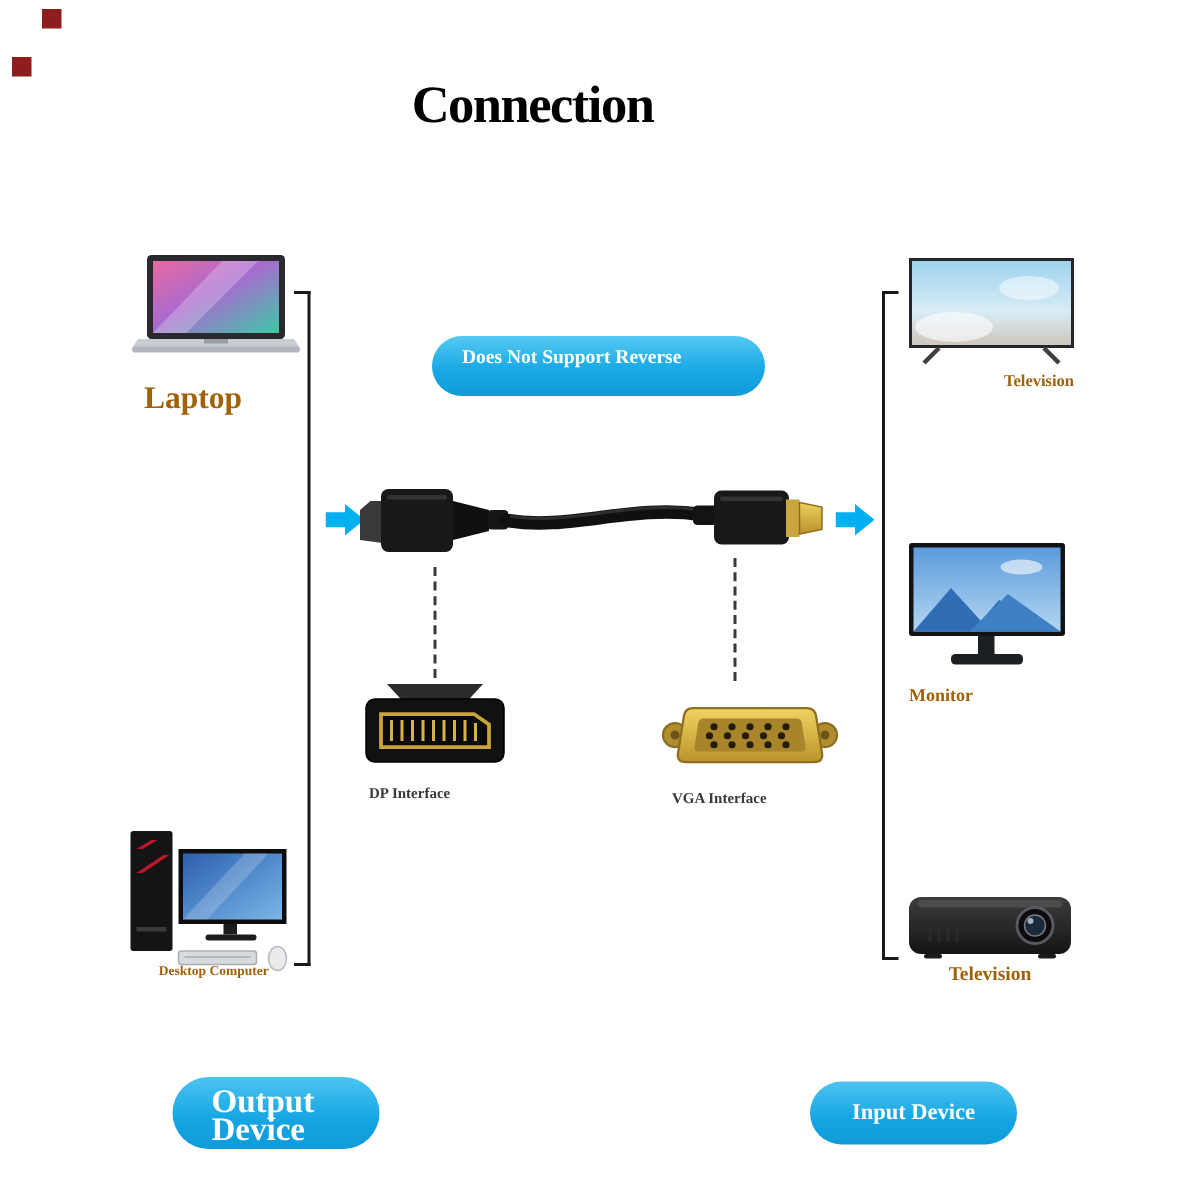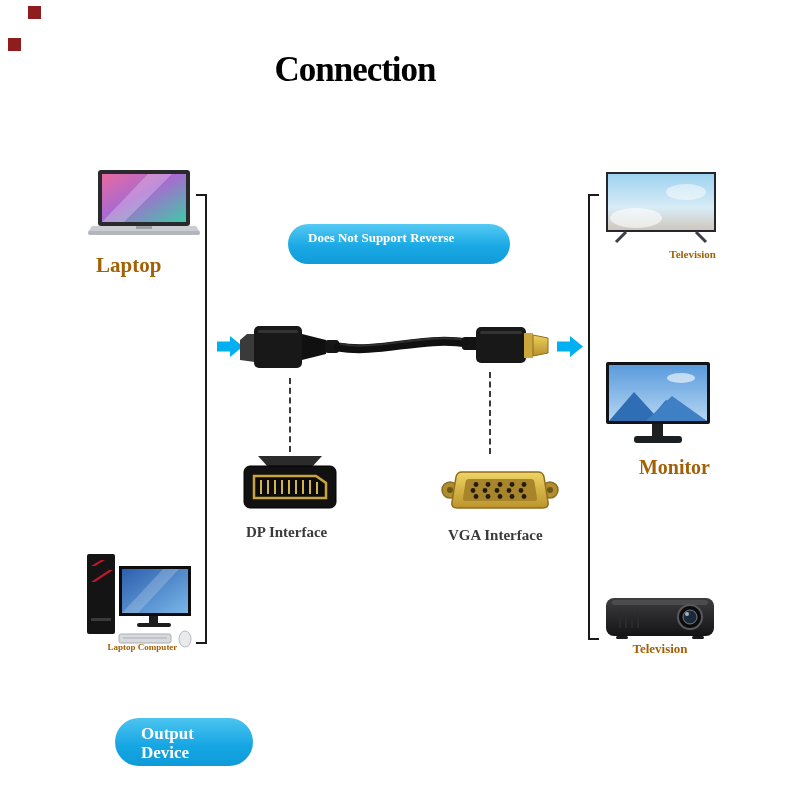--- a/index.html
+++ b/index.html
@@ -17,30 +17,30 @@
 
   .dashed-line{border-left:2px dashed #3a3a3a;width:0;}
 
   .banner{width:222px;height:40px;border-radius:20px;
           background:linear-gradient(180deg,#55c9f3 0%,#1aa9e4 55%,#0f9bd8 100%);
           color:#ffffff;font-weight:bold;font-size:13px;line-height:15px;
           padding:6px 0 0 20px;box-sizing:border-box;}
 
   .pill{border-radius:24px;background:linear-gradient(180deg,#4cc4f0 0%,#14a5e3 60%,#0f9bd8 100%);
         color:#ffffff;font-weight:bold;box-sizing:border-box;}
-  .pill-output{width:138px;height:48px;font-size:17px;line-height:19px;padding:6px 0 0 26px;}
+  .pill-output{width:138px;height:48px;font-size:22px;line-height:19px;padding:6px 0 0 26px;}
   .pill-input{width:138px;height:42px;font-size:15px;line-height:42px;text-align:center;}
 
   .label{color:#a16207;font-weight:bold;}
   .label-laptop{font-size:21px;}
   .label-tv{font-size:11px;width:110px;text-align:right;}
-  .label-monitor{font-size:20px;width:104px;text-align:right;}
+  .label-monitor{font-size:12px;width:104px;text-align:left;}
   .label-projector{font-size:13px;width:112px;text-align:center;}
   .label-desktop{font-size:9px;width:115px;text-align:center;}
-  .label-iface{font-size:15px;color:#3a3a3a;}
+  .label-iface{font-size:10px;color:#3a3a3a;}
 
   svg{display:block;}
 </style>
 </head>
 <body>
 
 <div class="canvas">
 
   <div class="abs marker" style="left:28px;top:6px;"></div>
   <div class="abs marker" style="left:8px;top:38px;"></div>
@@ -83,21 +83,21 @@
       <rect x="34" y="14" width="72" height="50" fill="#0d0d0d"></rect>
       <rect x="37" y="17" width="66" height="44" fill="url(#pcScr)"></rect>
       <path d="M37,61 L78,17 L94,17 L53,61 Z" fill="#ffffff" opacity="0.2"></path>
       <rect x="64" y="64" width="9" height="7" fill="#1c1c1c"></rect>
       <rect x="52" y="71" width="34" height="4" rx="2" fill="#1c1c1c"></rect>
       <rect x="34" y="82" width="52" height="9" rx="2" fill="#d8dbde" stroke="#a9adb2" stroke-width="1"></rect>
       <line x1="38" y1="86" x2="82" y2="86" stroke="#a9adb2" stroke-width="1"></line>
       <ellipse cx="100" cy="87" rx="6" ry="8" fill="#e8eaec" stroke="#b6bac0" stroke-width="1"></ellipse>
     </svg>
   </div>
-  <div class="abs label label-desktop" style="left:85px;top:642px;">Laptop Computer</div>
+  <div class="abs label label-desktop" style="left:85px;top:642px;">Desktop Computer</div>
 
   <div class="abs bracket-left" style="left:196px;top:194px;height:446px;"></div>
 
   <div class="abs" style="left:217px;top:336px;">
     <svg width="26" height="21" viewBox="0 0 26 21">
       <polygon points="0,5.5 13,5.5 13,0 26,10.5 13,21 13,15.5 0,15.5" fill="#00b0f0"></polygon>
     </svg>
   </div>
 
   <div class="abs banner" style="left:288px;top:224px;">
@@ -256,14 +256,15 @@
       <rect x="12" y="44" width="12" height="3" rx="1.5" fill="#1a1a1c"></rect>
       <rect x="88" y="44" width="12" height="3" rx="1.5" fill="#1a1a1c"></rect>
     </svg>
   </div>
   <div class="abs label label-projector" style="left:604px;top:641px;">Television</div>
 
   <div class="abs pill pill-output" style="left:115px;top:718px;">
     <div>Output</div>
     <div>Device</div>
   </div>
+  <div class="abs pill pill-input" style="left:540px;top:721px;">Input Device</div>
 
 </div>
 
 </body></html>

